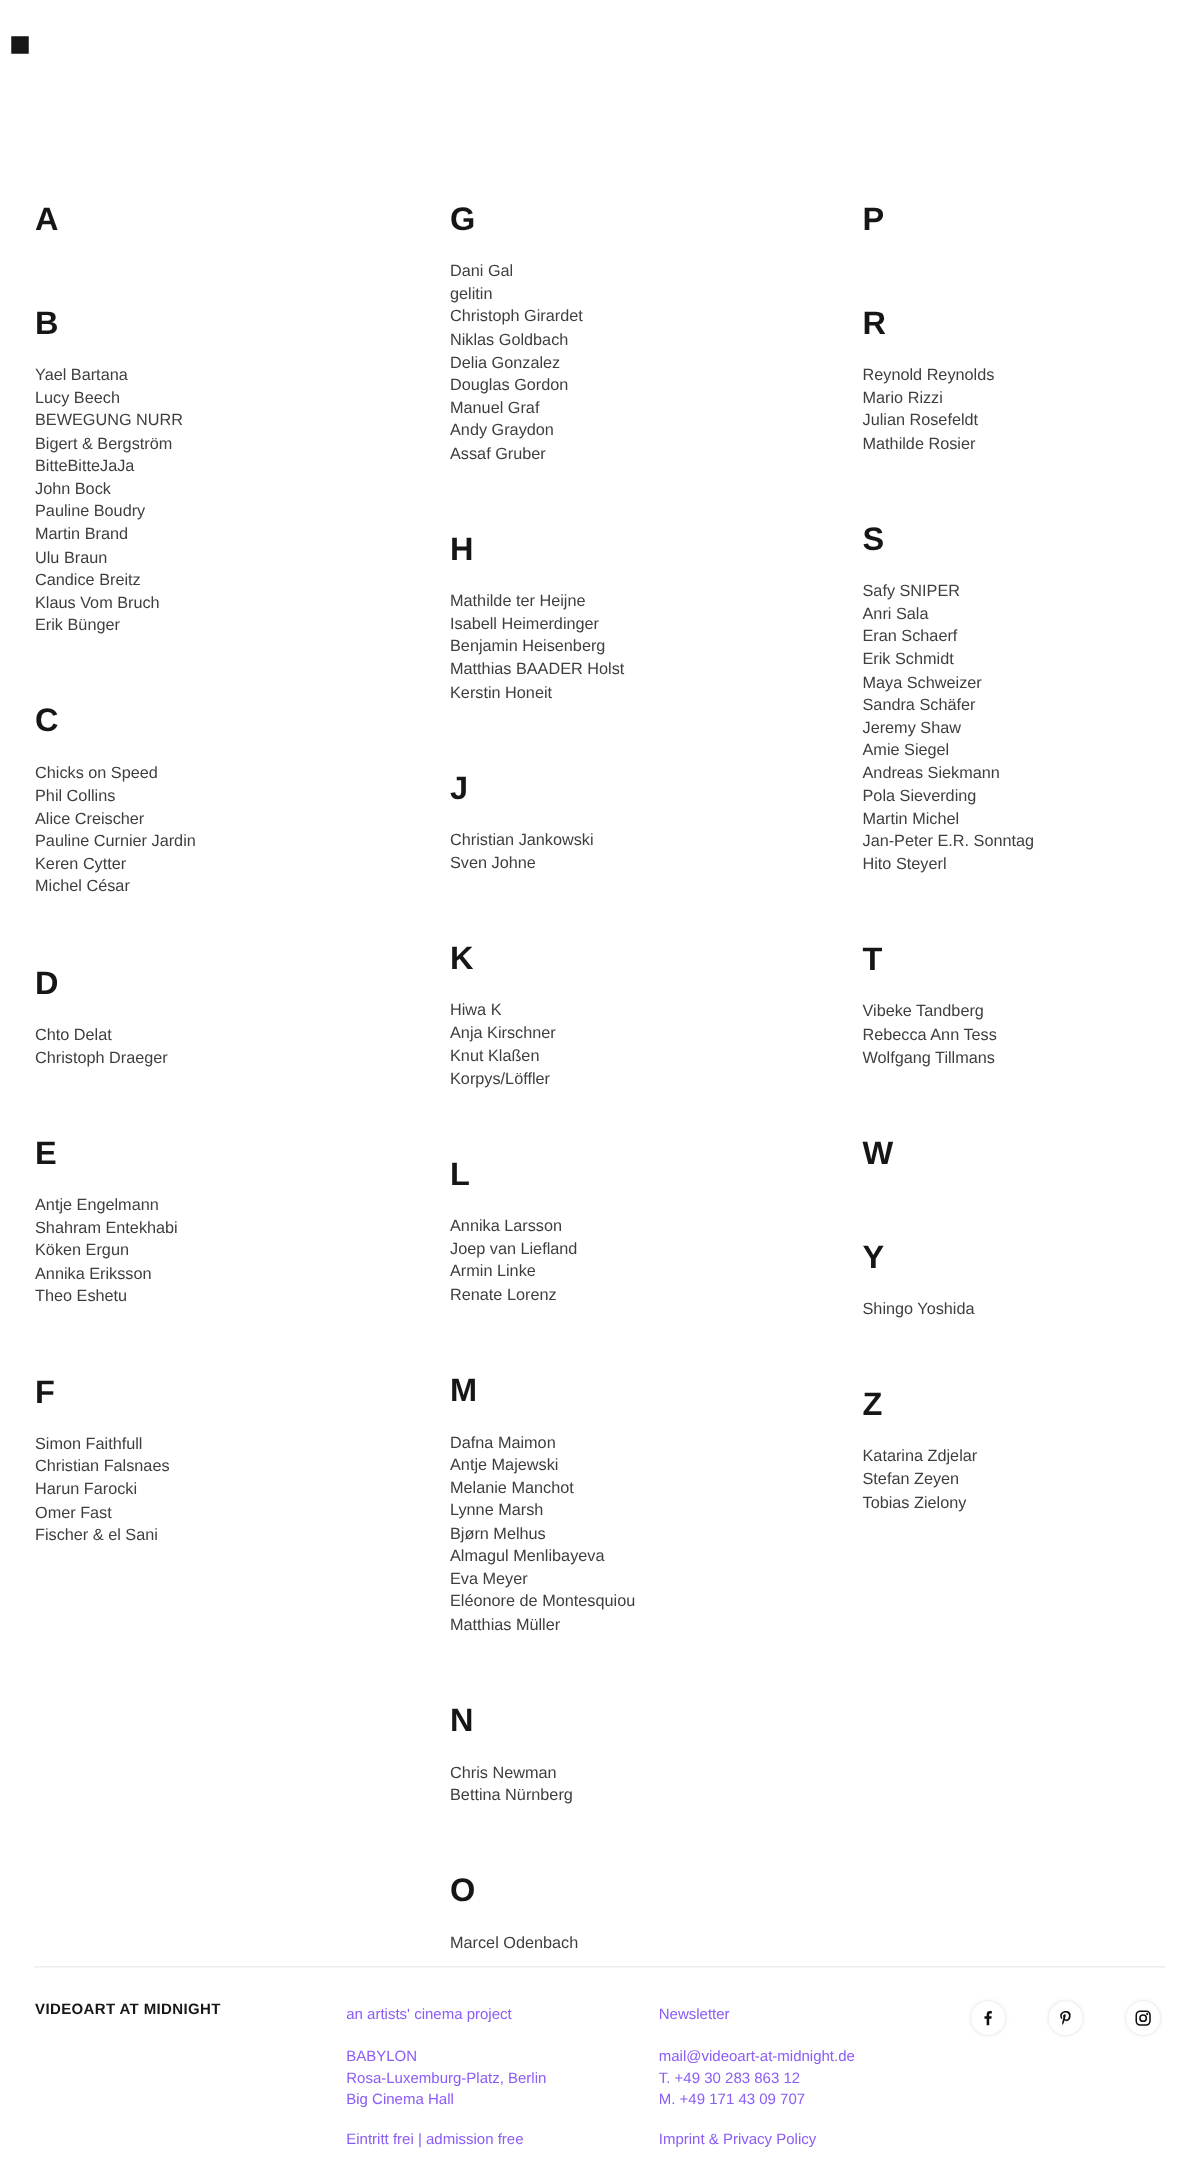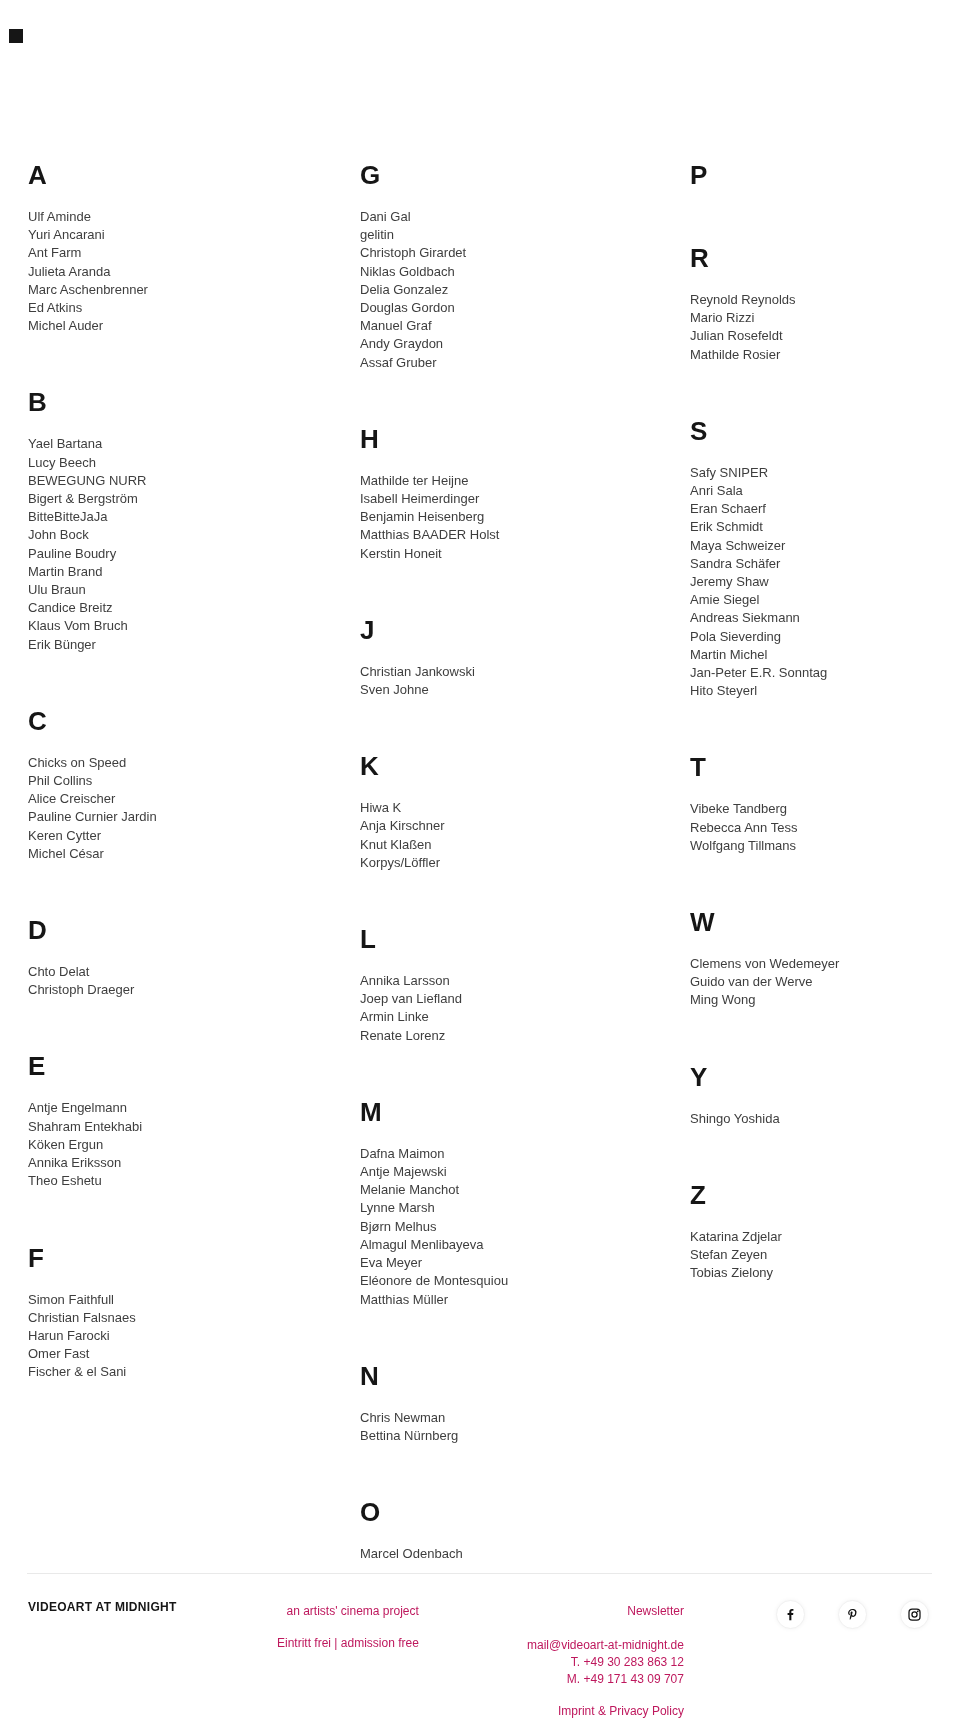--- a/index.html
+++ b/index.html
@@ -29,21 +29,21 @@
   }
   .footer-divider {
     position:absolute; left:27px; right:27px; top:1573px;
     border-top:1px solid #e9e9e9; height:0;
   }
   .brand {
     position:absolute; left:28px; top:1600px;
     font-size:12px; font-weight:bold; letter-spacing:0.3px; color:#161616;
     cursor:pointer; white-space:nowrap;
   }
-  .fcol { position:absolute; top:1603px; font-size:12px; line-height:17px; color:#be185d;text-align:right; }
+  .fcol { position:absolute; top:1603px; font-size:12px; line-height:17px; color:#8b5cf6; }
   .fcol-mid { left:277px; }
   .fcol-right { left:527px; }
   .fcol .fblock { margin-top:17px; }
   .fcol .fgap { margin-top:15px; }
   .flink { cursor:pointer; }
   .social { position:absolute; left:776px; top:1600px; display:flex; gap:33px; }
   .social-circle {
     width:29px; height:29px; border-radius:50%;
     background:#ffffff; border:1px solid #f1f1f1;
     box-shadow:0 0 4px rgba(0,0,0,0.05);
@@ -54,29 +54,20 @@
 </style>
 </head>
 <body>
 
 <div class="logo-mark"></div>
 
 <main>
   <div class="col col-1">
       <section class="section">
         <h2>A</h2>
-        <ul class="names">
-          <li>Ulf Aminde</li>
-          <li>Yuri Ancarani</li>
-          <li>Ant Farm</li>
-          <li>Julieta Aranda</li>
-          <li>Marc Aschenbrenner</li>
-          <li>Ed Atkins</li>
-          <li>Michel Auder</li>
-        </ul>
       </section>
       <section class="section">
         <h2>B</h2>
         <ul class="names">
           <li>Yael Bartana</li>
           <li>Lucy Beech</li>
           <li>BEWEGUNG NURR</li>
           <li>Bigert &amp; Bergström</li>
           <li>BitteBitteJaJa</li>
           <li>John Bock</li>
@@ -239,25 +230,20 @@
       <section class="section">
         <h2>T</h2>
         <ul class="names">
           <li>Vibeke Tandberg</li>
           <li>Rebecca Ann Tess</li>
           <li>Wolfgang Tillmans</li>
         </ul>
       </section>
       <section class="section">
         <h2>W</h2>
-        <ul class="names">
-          <li>Clemens von Wedemeyer</li>
-          <li>Guido van der Werve</li>
-          <li>Ming Wong</li>
-        </ul>
       </section>
       <section class="section">
         <h2>Y</h2>
         <ul class="names">
           <li>Shingo Yoshida</li>
         </ul>
       </section>
       <section class="section">
         <h2>Z</h2>
         <ul class="names">
@@ -269,20 +255,25 @@
     </div>
 </main>
 
 <div class="footer-divider"></div>
 
 <footer>
   <div class="brand">VIDEOART AT MIDNIGHT</div>
 
   <div class="fcol fcol-mid">
     <div>an artists' cinema project</div>
+    <div class="fblock">
+      <div>BABYLON</div>
+      <div>Rosa-Luxemburg-Platz, Berlin</div>
+      <div>Big Cinema Hall</div>
+    </div>
     <div class="fgap">Eintritt frei | admission free</div>
   </div>
 
   <div class="fcol fcol-right">
     <div class="flink">Newsletter</div>
     <div class="fblock">
       <div class="flink">mail@videoart-at-midnight.de</div>
       <div>T. +49 30 283 863 12</div>
       <div>M. +49 171 43 09 707</div>
     </div>

